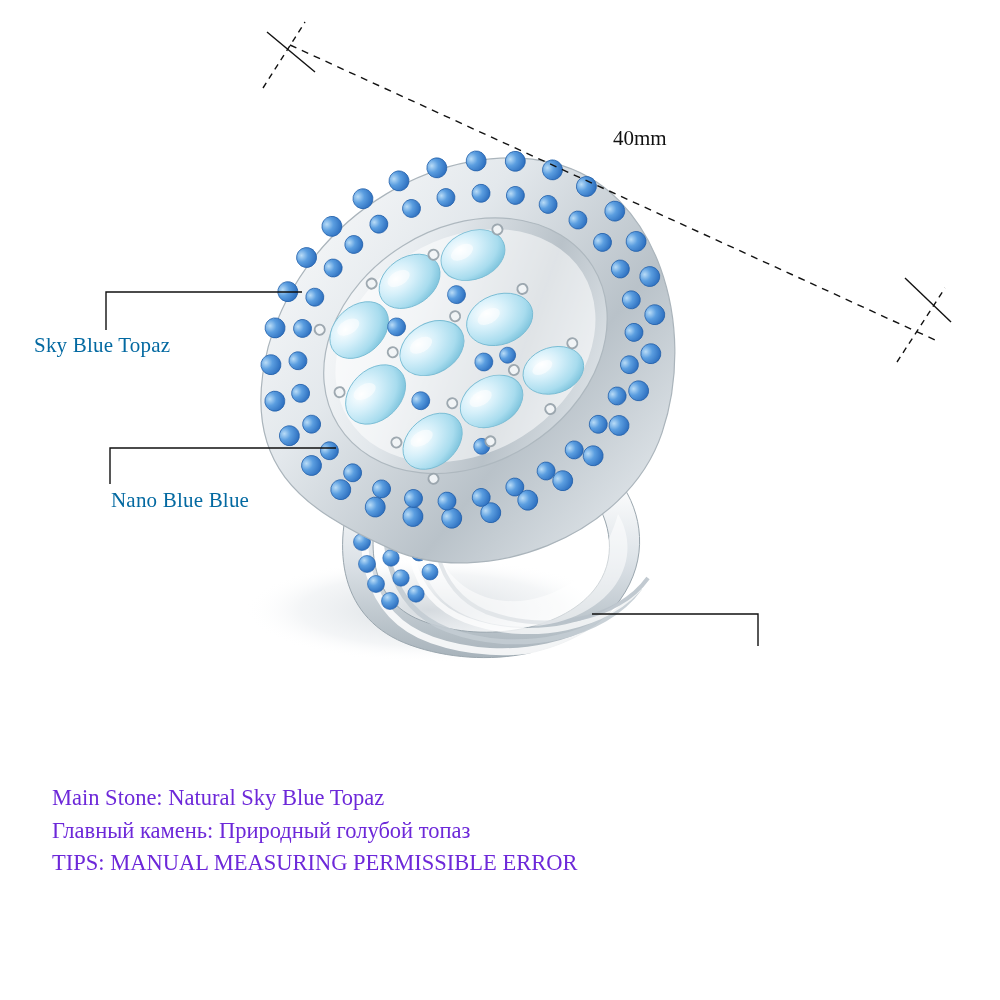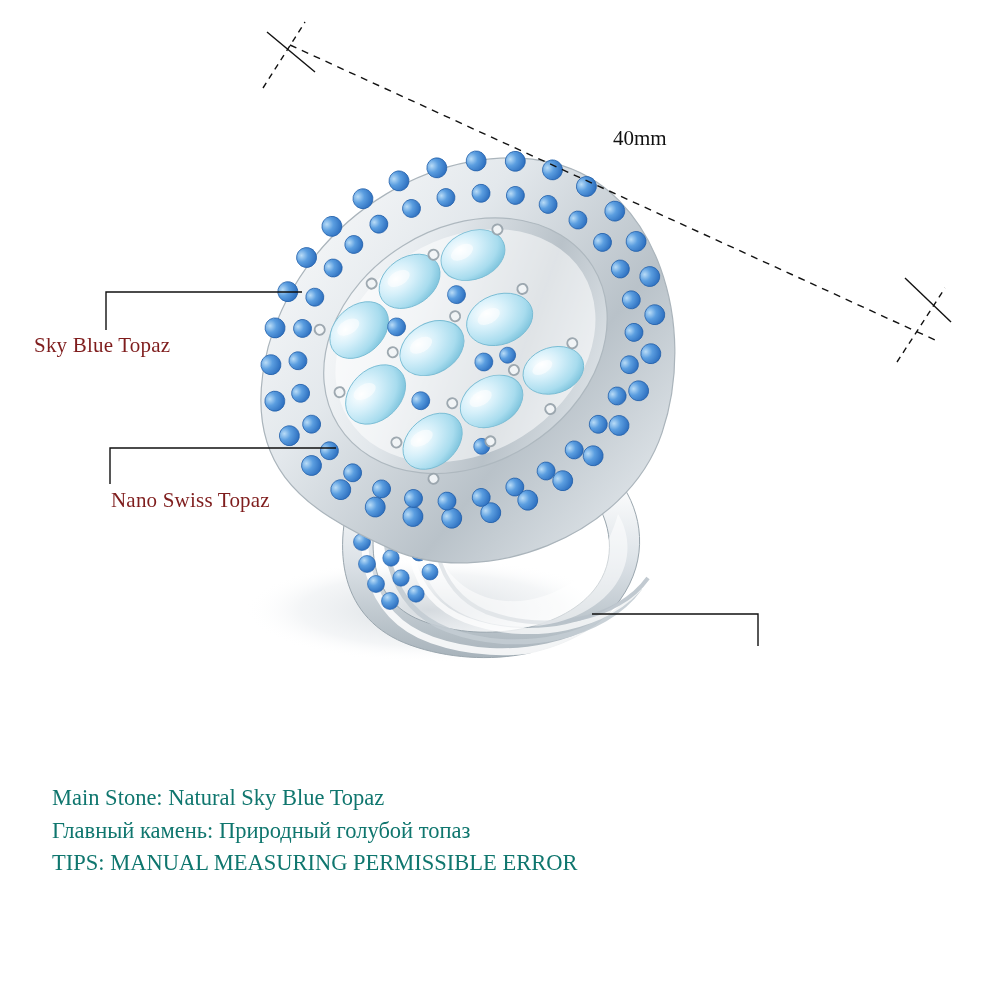--- a/index.html
+++ b/index.html
@@ -20,42 +20,42 @@
     left: 0; top: 0;
     width: 1000px;
     height: 1000px;
   }
   .abs { position: absolute; }
 
   
   .anno {
     font-family: "Liberation Serif", serif;
     font-size: 21px;
-    color: #7f1d1d;
+    color: #0369a1;
     white-space: nowrap;
     letter-spacing: 0.2px;
   }
   .dim-label {
     font-family: "Liberation Serif", serif;
     font-size: 21px;
     color: #111;
   }
 
   
   #spec {
     position: absolute;
     left: 52px;
     top: 782px;
     width: 900px;
   }
   #spec .line {
     font-family: "Liberation Serif", serif;
     font-size: 22.5px;
     line-height: 32.5px;
-    color: #0f766e;
+    color: #6d28d9;
     white-space: nowrap;
   }
 
   
   svg { display: block; }
   .lead { stroke: #111; stroke-width: 1.4; fill: none; }
   .dimline { stroke: #111; stroke-width: 1.4; fill: none; }
 </style>
 </head>
 <body>
@@ -280,21 +280,21 @@
   <div class="abs dim-label" style="left:613px; top:126px;">40mm</div>
 
   <svg class="abs" style="left:104px; top:286px;" width="200" height="50" viewBox="0 0 200 50">
     <path class="lead" d="M2 44 L2 6 L198 6"></path>
   </svg>
   <div class="abs anno" style="left:34px; top:333px;">Sky Blue Topaz</div>
 
   <svg class="abs" style="left:108px; top:440px;" width="230" height="50" viewBox="0 0 230 50">
     <path class="lead" d="M2 44 L2 8 L228 8"></path>
   </svg>
-  <div class="abs anno" style="left:111px; top:488px;">Nano Swiss Topaz</div>
+  <div class="abs anno" style="left:111px; top:488px;">Nano Blue Blue</div>
 
   <svg class="abs" style="left:590px; top:598px;" width="170" height="50" viewBox="0 0 170 50">
     <path class="lead" d="M2 16 L168 16 L168 48"></path>
   </svg>
 
   <div id="spec">
     <div class="line">Main Stone: Natural Sky Blue Topaz</div>
     <div class="line">Главный камень: Природный голубой топаз</div>
     <div class="line">TIPS: MANUAL MEASURING PERMISSIBLE ERROR</div>
   </div>

